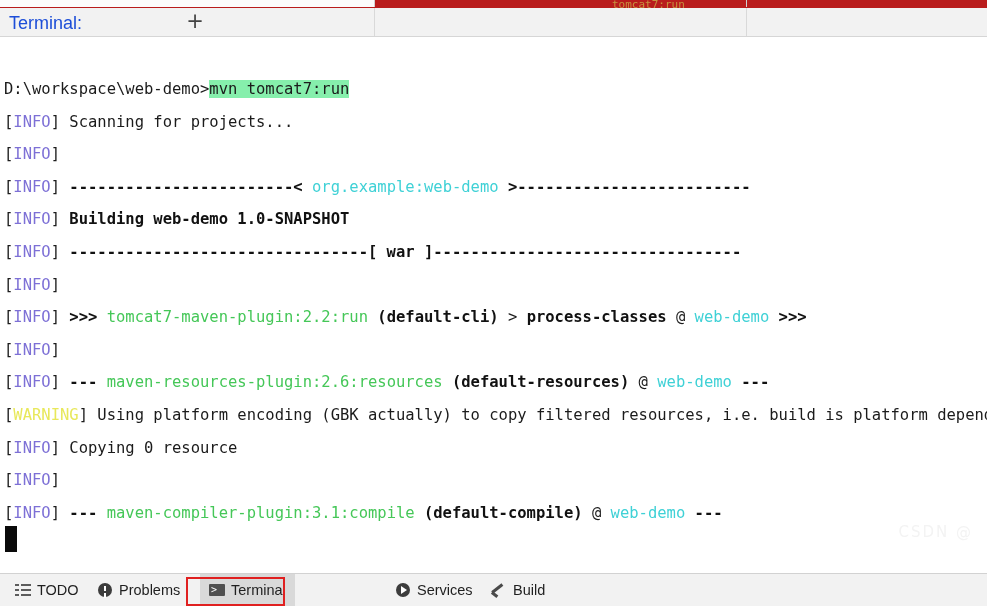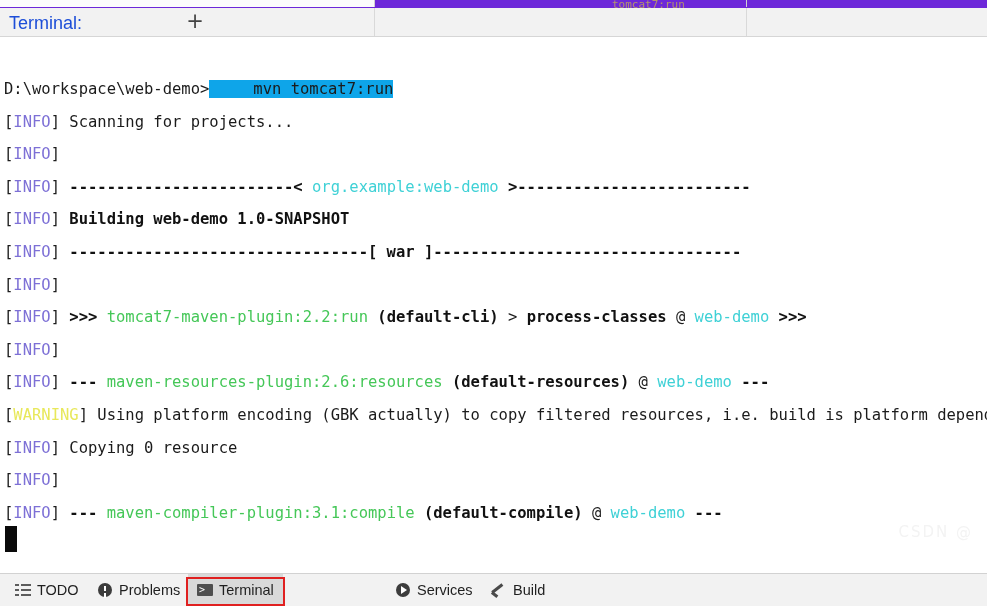--- a/index.html
+++ b/index.html
@@ -14,21 +14,21 @@
     font-family: "Liberation Sans", sans-serif;
     position: relative;
   }
 
   
   #top-sliver {
     position: absolute;
     top: 0; left: 0;
     width: 987px;
     height: 8px;
-    background: #6d28d9;
+    background: #b91c1c;
     border-bottom: 1px solid #d6d6d6;
     overflow: hidden;
   }
   #top-sliver .sliver-seg {
     position: absolute;
     top: 0;
     height: 7px;
     background: #fcfcfc;
   }
   #top-sliver .sliver-div {
@@ -136,23 +136,22 @@
     height: 32.6px;
     white-space: pre;
   }
   .c-default  { color: #1b1b1b; }
   .c-info     { color: #7d70d6; }
   .c-warn     { color: #e8e85a; }
   .c-cyan     { color: #3fd1d6; }
   .c-green    { color: #45c758; }
   .c-bold     { font-weight: bold; color: #111111; }
   .c-hl {
-    background: #0ea5e9;
+    background: #86efac;
     color: #1b1b1b;
-    padding-left: 44px;
   }
 
   #caret-block {
     position: absolute;
     left: 5px;
     top: 489px;
     width: 12px;
     height: 26px;
     background: #0a0a0a;
   }
@@ -333,21 +332,21 @@
 
 <div id="status-bar">
     <div class="status-item" style="left: 6px;">
       <span class="icn icn-todo"></span>
       <span class="si-label">TODO</span>
     </div>
     <div class="status-item" style="left: 88px;">
       <span class="icn icn-problems"></span>
       <span class="si-label">Problems</span>
     </div>
-    <div class="status-item active" style="left: 188px; text-align: center;">
+    <div class="status-item active" style="left: 200px; text-align: center;">
       <span class="icn icn-terminal"></span>
       <span class="si-label">Terminal</span>
     </div>
     <div class="status-item" style="left: 386px;">
       <span class="icn icn-services"></span>
       <span class="si-label">Services</span>
     </div>
     <div class="status-item" style="left: 482px; justify-content: flex-end;">
       <span class="icn icn-build"></span>
       <span class="si-label">Build</span>

